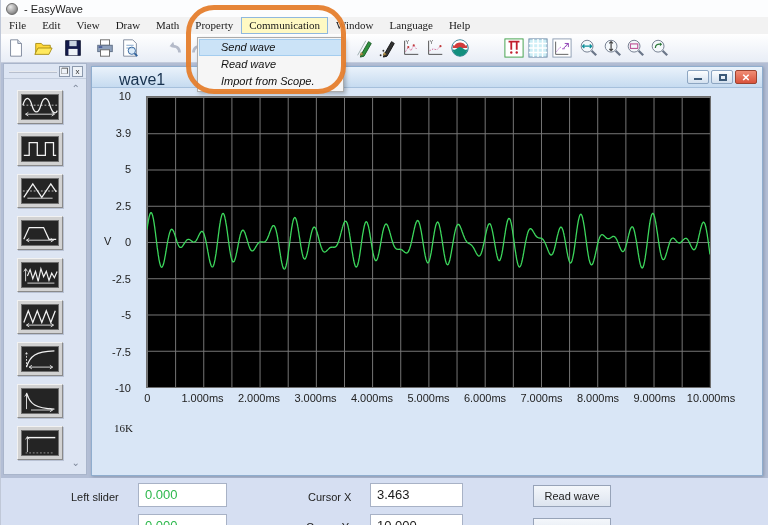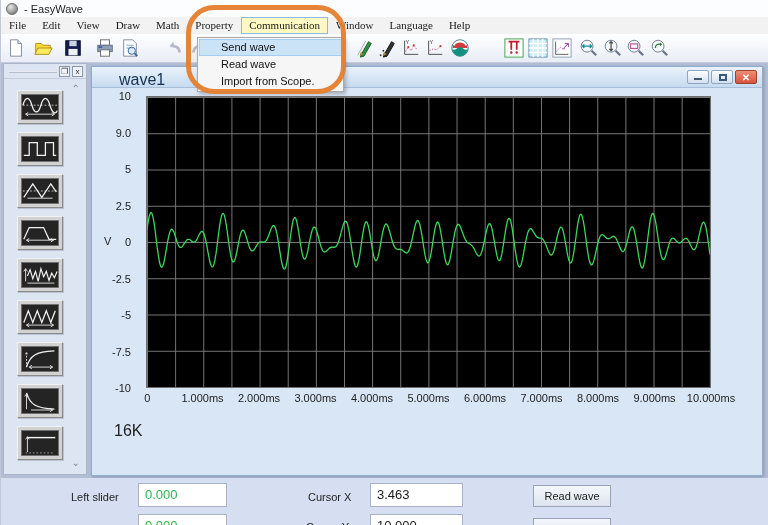--- a/index.html
+++ b/index.html
@@ -52,29 +52,29 @@
   .yticks { position:absolute; left:0; top:8px; width:50px; height:292px; }
   .yticks span { position:absolute; right:11px; transform:translateY(-50%); font-size:11px; color:#222; }
   .plot { position:absolute; left:54px; top:8px; width:565px; height:292px; background-color:#000;
     background-image:linear-gradient(to right,#787878 1px,transparent 1px),linear-gradient(to bottom,#787878 1px,transparent 1px);
     background-size:calc(100%/20) calc(100%/8);
     border:1px solid #6e6e6e; }
   .plot svg { position:absolute; left:0; top:0; width:100%; height:100%; }
   .xticks { position:absolute; left:54px; top:304px; width:565px; height:14px; }
   .xticks span { position:absolute; transform:translateX(-50%); font-size:11px; color:#222; white-space:nowrap; }
   .xticks span:first-child { transform:translateX(-30%); }
-  .samples { position:absolute; left:22px; top:334px; font-size:16px; color:#222; }
+  .samples { position:absolute; left:22px; top:334px; font-size:11px; color:#222;font-family:Liberation Serif, serif; }
   
   .bottom { position:absolute; left:0; top:478px; width:768px; height:47px; background:#d6dff2; }
   .bp-label { position:absolute; font-size:11px; color:#222; }
   .bp-input { position:absolute; height:24px; background:#fff; border:1px solid #a8b2c6; font-size:13px; line-height:22px; padding-left:6px; }
   .bp-input.green { color:#2eb84d; }
   .bp-btn { position:absolute; height:22px; background:linear-gradient(#f4f7fb,#dde4ef); border:1px solid #97a3b8; font-size:11px; color:#222; text-align:center; line-height:20px; }
   
-  .dropdown { position:absolute; left:196px; top:37px; width:147px; background:#f6f6f6; border:1px solid #ababab; box-shadow:2px 2px 4px rgba(0,0,0,.25); z-index:40; padding:1px; }
+  .dropdown { position:absolute; left:196px; top:37px; width:147px; background:#f6f6f6; border:1px solid #ababab; box-shadow:2px 2px 4px rgba(0,0,0,.25); z-index:40; padding:1px;font-style:italic; }
   .dd-item { height:17px; line-height:17px; padding-left:22px; font-size:11px; color:#111; }
   .dd-item.hl { background:#cbe3f7; box-shadow:inset 0 0 0 1px #a4cdef; }
   
   .annotation { position:absolute; left:185px; top:5px; width:160px; height:89px; border:5px solid #e57e2d; border-radius:28px; z-index:60; pointer-events:none; opacity:.95; }
 </style>
 </head>
 <body>
 
 <div class="app">
 
@@ -342,21 +342,21 @@
             </span>
           <span class="cw-btn close">
               <span>✕</span>
             </span>
         </span>
       </div>
       <div class="chart-zone">
         <span class="ylabel-unit">V</span>
         <div class="yticks">
           <span style="top:0%">10</span>
-          <span style="top:12.5%">9.0</span>
+          <span style="top:12.5%">3.9</span>
           <span style="top:25%">5</span>
           <span style="top:37.5%">2.5</span>
           <span style="top:50%">0</span>
           <span style="top:62.5%">-2.5</span>
           <span style="top:75%">-5</span>
           <span style="top:87.5%">-7.5</span>
           <span style="top:100%">-10</span>
         </div>
         <div class="plot">
           <svg viewBox="0 0 565 292" preserveAspectRatio="none">

